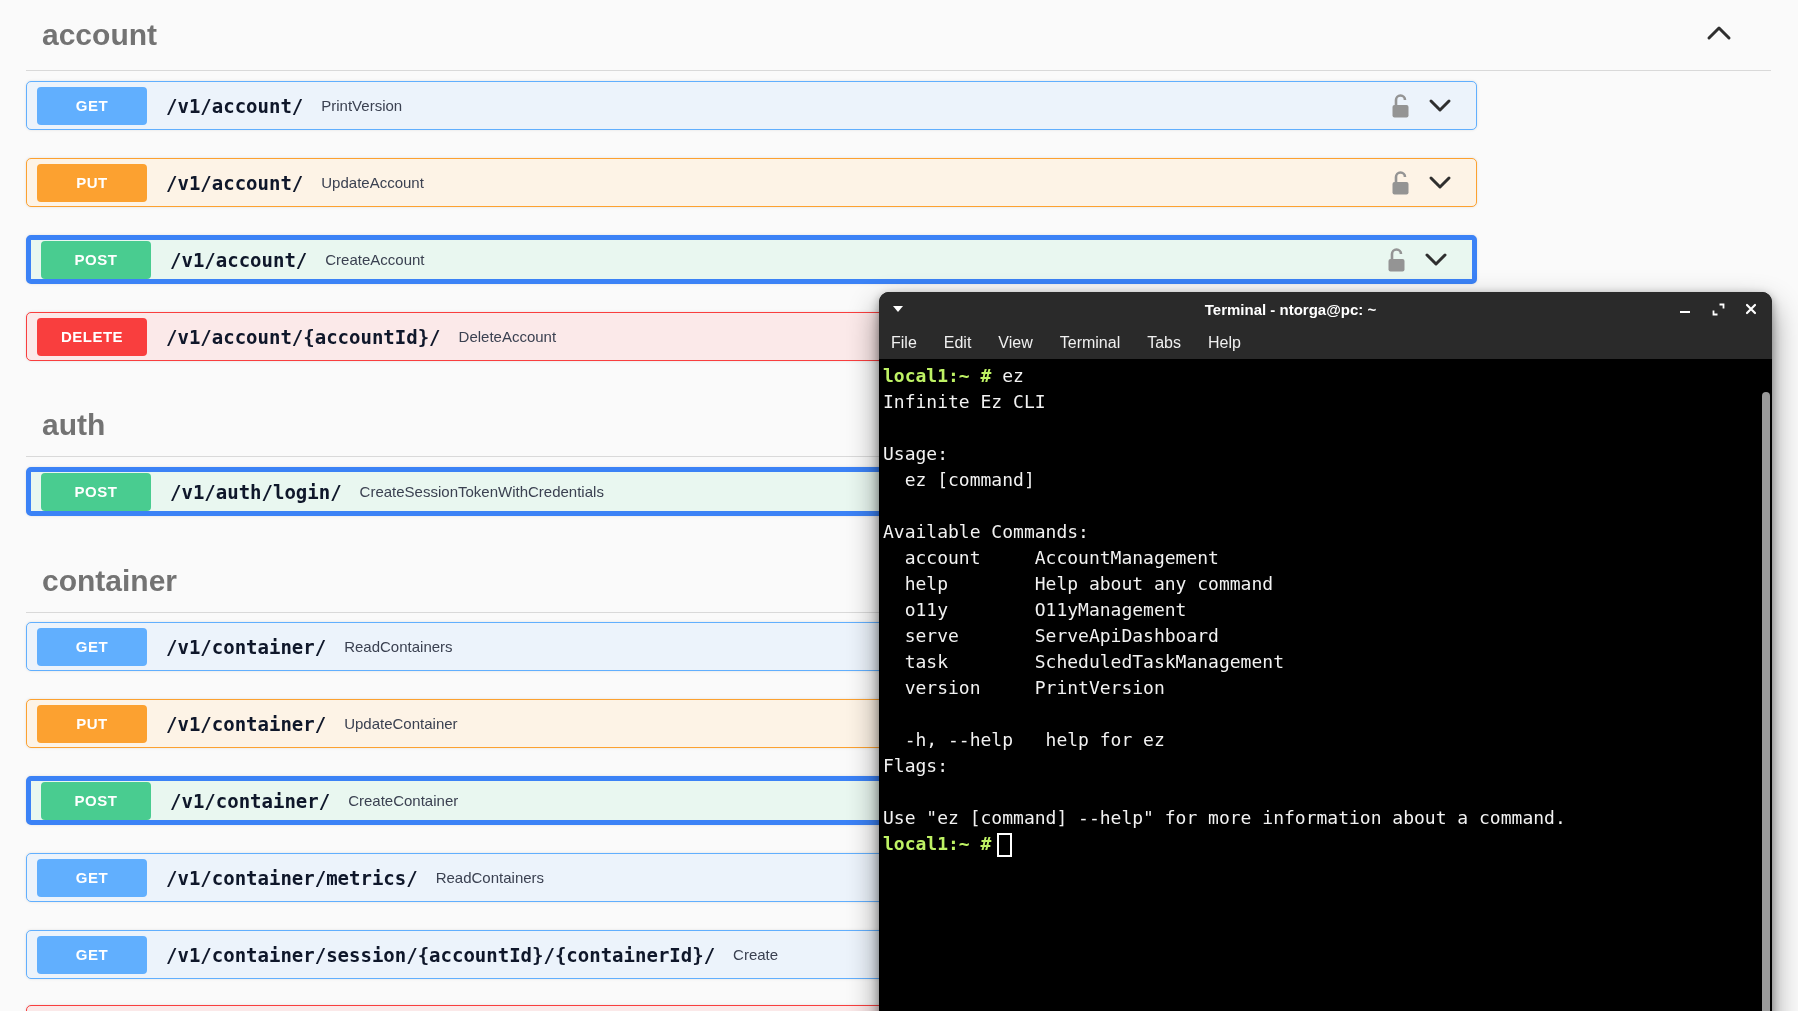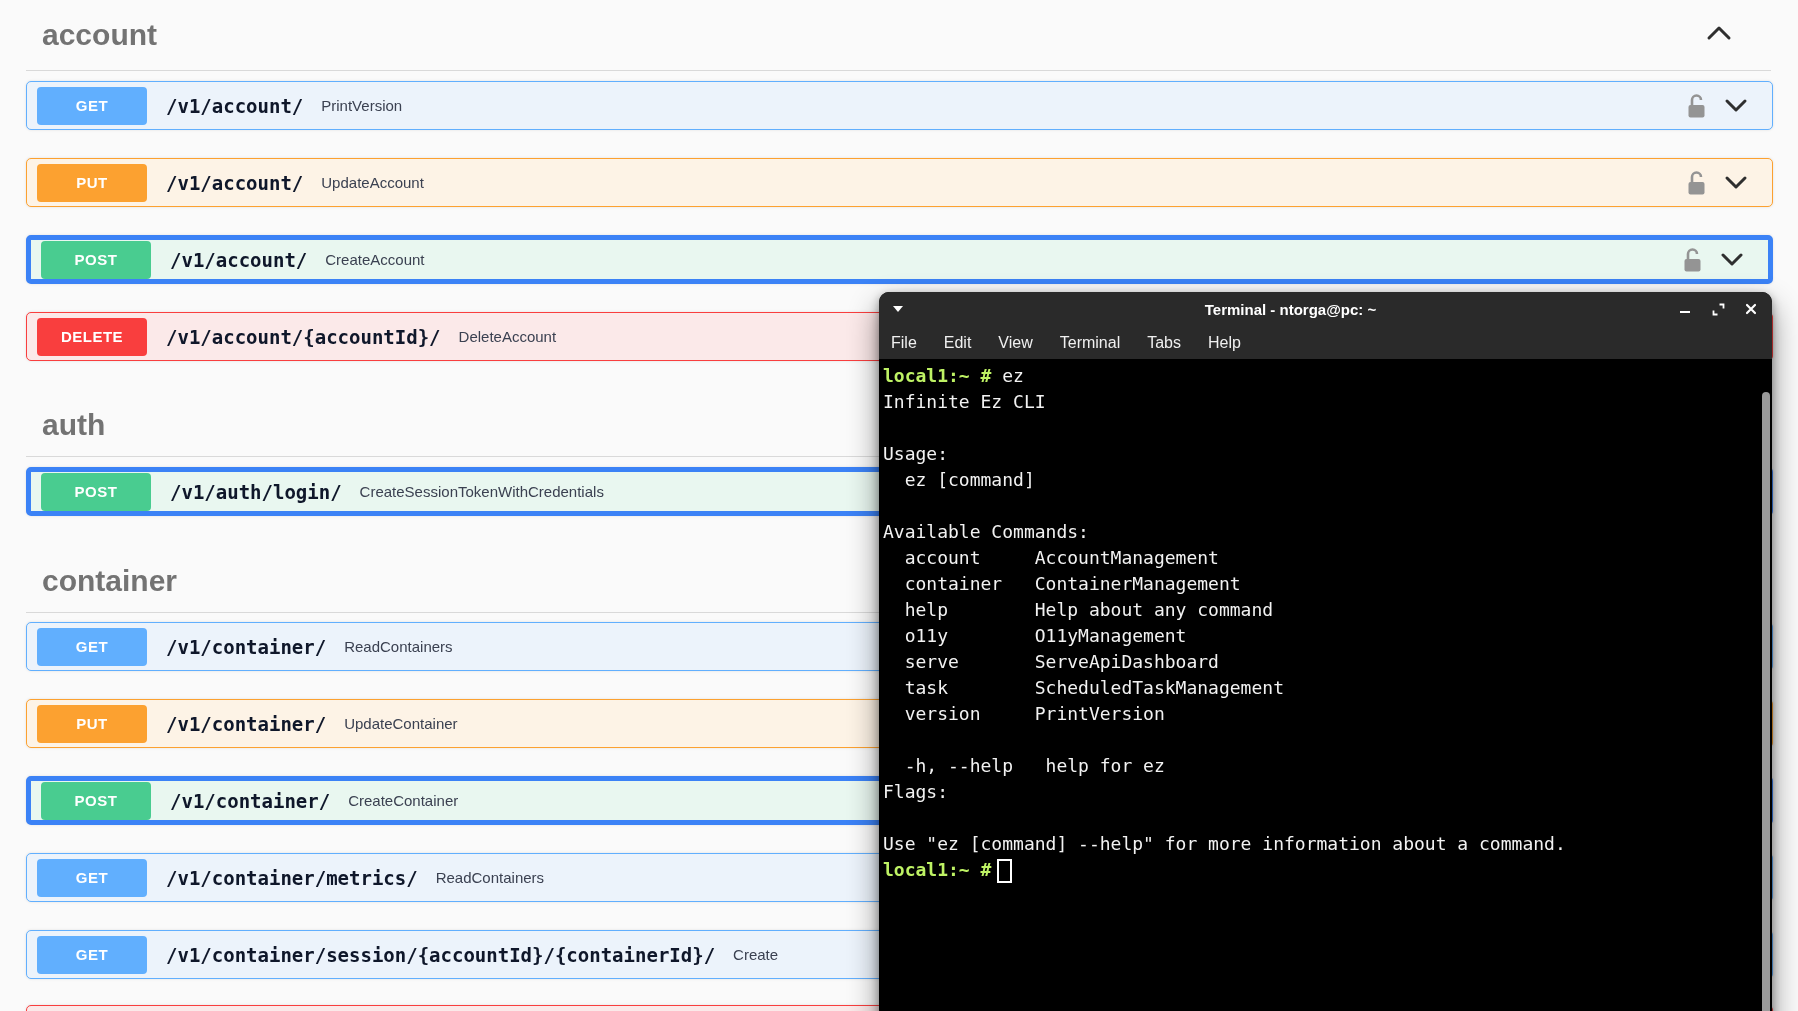--- a/index.html
+++ b/index.html
@@ -3,21 +3,21 @@
 <meta charset="utf-8">
 <style>
   html,body{margin:0;padding:0;background:#fafafa;font-family:"Liberation Sans",sans-serif;}
   .screen{position:relative;width:1798px;height:1011px;overflow:hidden;background:#fafafa;}
 
   
   .section-head{position:absolute;left:26px;width:1745px;height:58px;display:flex;align-items:center;justify-content:space-between;padding:0 36px 0 16px;box-sizing:border-box;cursor:pointer;}
   .section-title{font-size:30px;font-weight:bold;color:#737373;margin:0;}
   .divider{position:absolute;left:26px;width:1745px;height:1px;background:#d9d9d9;}
 
-  .op{position:absolute;left:26px;width:1747px;height:49px;border-radius:5px;display:flex;align-items:center;padding:0 22px 0 10px;box-sizing:border-box;box-shadow:0 0 3px rgba(0,0,0,.10);}
+  .op{position:absolute;left:26px;width:1451px;height:49px;border-radius:5px;display:flex;align-items:center;padding:0 22px 0 10px;box-sizing:border-box;box-shadow:0 0 3px rgba(0,0,0,.10);}
   .op .badge{width:110px;height:38px;border-radius:4px;color:#fff;font-weight:bold;font-size:15px;display:flex;align-items:center;justify-content:center;letter-spacing:.5px;flex:0 0 auto;}
   .op .path{margin-left:19px;font-family:"DejaVu Sans Mono",monospace;font-weight:bold;font-size:19px;color:#0f172a;white-space:nowrap;}
   .op .summary{margin-left:18px;font-size:15px;color:#3b4151;white-space:nowrap;}
   .op .lock{margin-left:auto;display:flex;align-items:center;cursor:pointer;}
   .op .chev{margin-left:14px;display:flex;align-items:center;cursor:pointer;}
 
   .get{background:#ecf3fb;border:1px solid #61affe;}   .get .badge{background:#61affe;}
   .put{background:#fdf3e6;border:1px solid #fca130;}   .put .badge{background:#fca130;}
   .post{background:#e9f7f0;border:5px solid #3b82f6;}  .post .badge{background:#49cc90;}
   .delete{background:#fbe9e9;border:1px solid #f93e3e;}.delete .badge{background:#f93e3e;}
@@ -278,21 +278,20 @@
     </div>
     <div class="term-body">
       <div class="term-line"><span class="prompt">local1:~ #</span><span> </span><span>ez</span></div>
       <div class="term-line">Infinite Ez CLI</div>
       <div class="term-line"></div>
       <div class="term-line">Usage:</div>
       <div class="term-line">  ez [command]</div>
       <div class="term-line"></div>
       <div class="term-line">Available Commands:</div>
       <div class="term-line">  account     AccountManagement</div>
-      <div class="term-line">  container   ContainerManagement</div>
       <div class="term-line">  help        Help about any command</div>
       <div class="term-line">  o11y        O11yManagement</div>
       <div class="term-line">  serve       ServeApiDashboard</div>
       <div class="term-line">  task        ScheduledTaskManagement</div>
       <div class="term-line">  version     PrintVersion</div>
       <div class="term-line"></div>
       <div class="term-line">  -h, --help   help for ez</div>
       <div class="term-line">Flags:</div>
       <div class="term-line"></div>
       <div class="term-line">Use "ez [command] --help" for more information about a command.</div>

